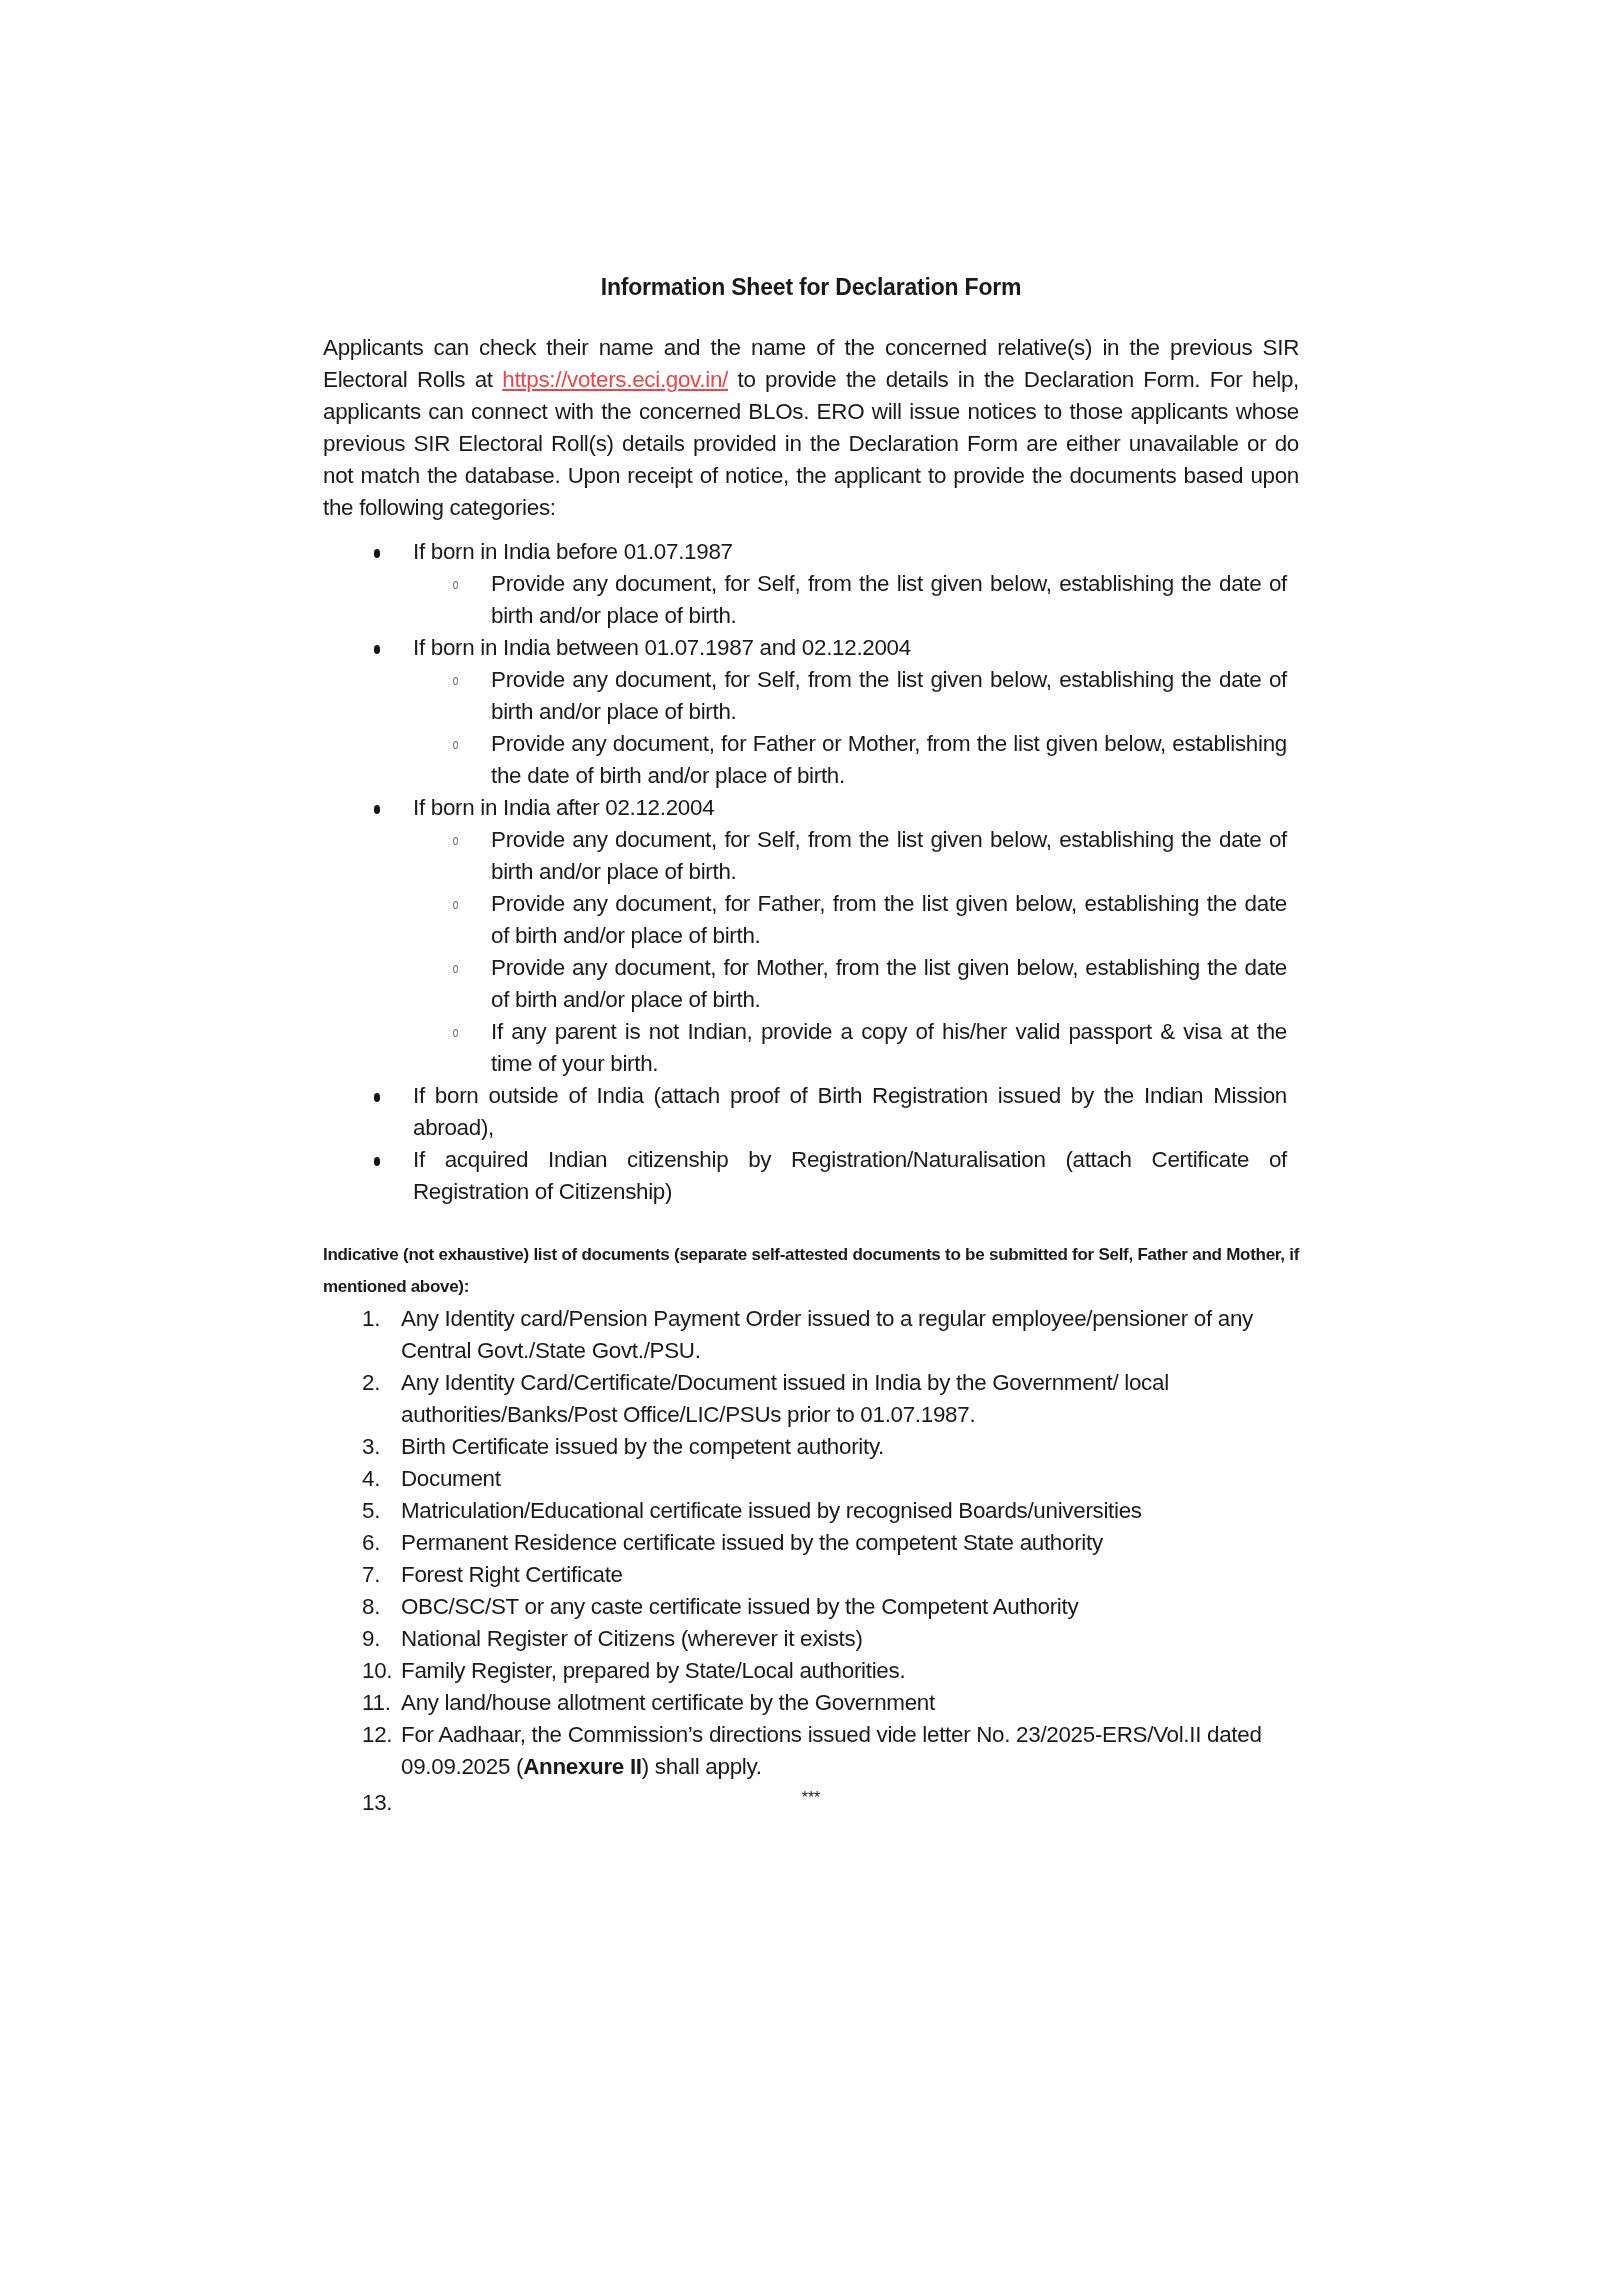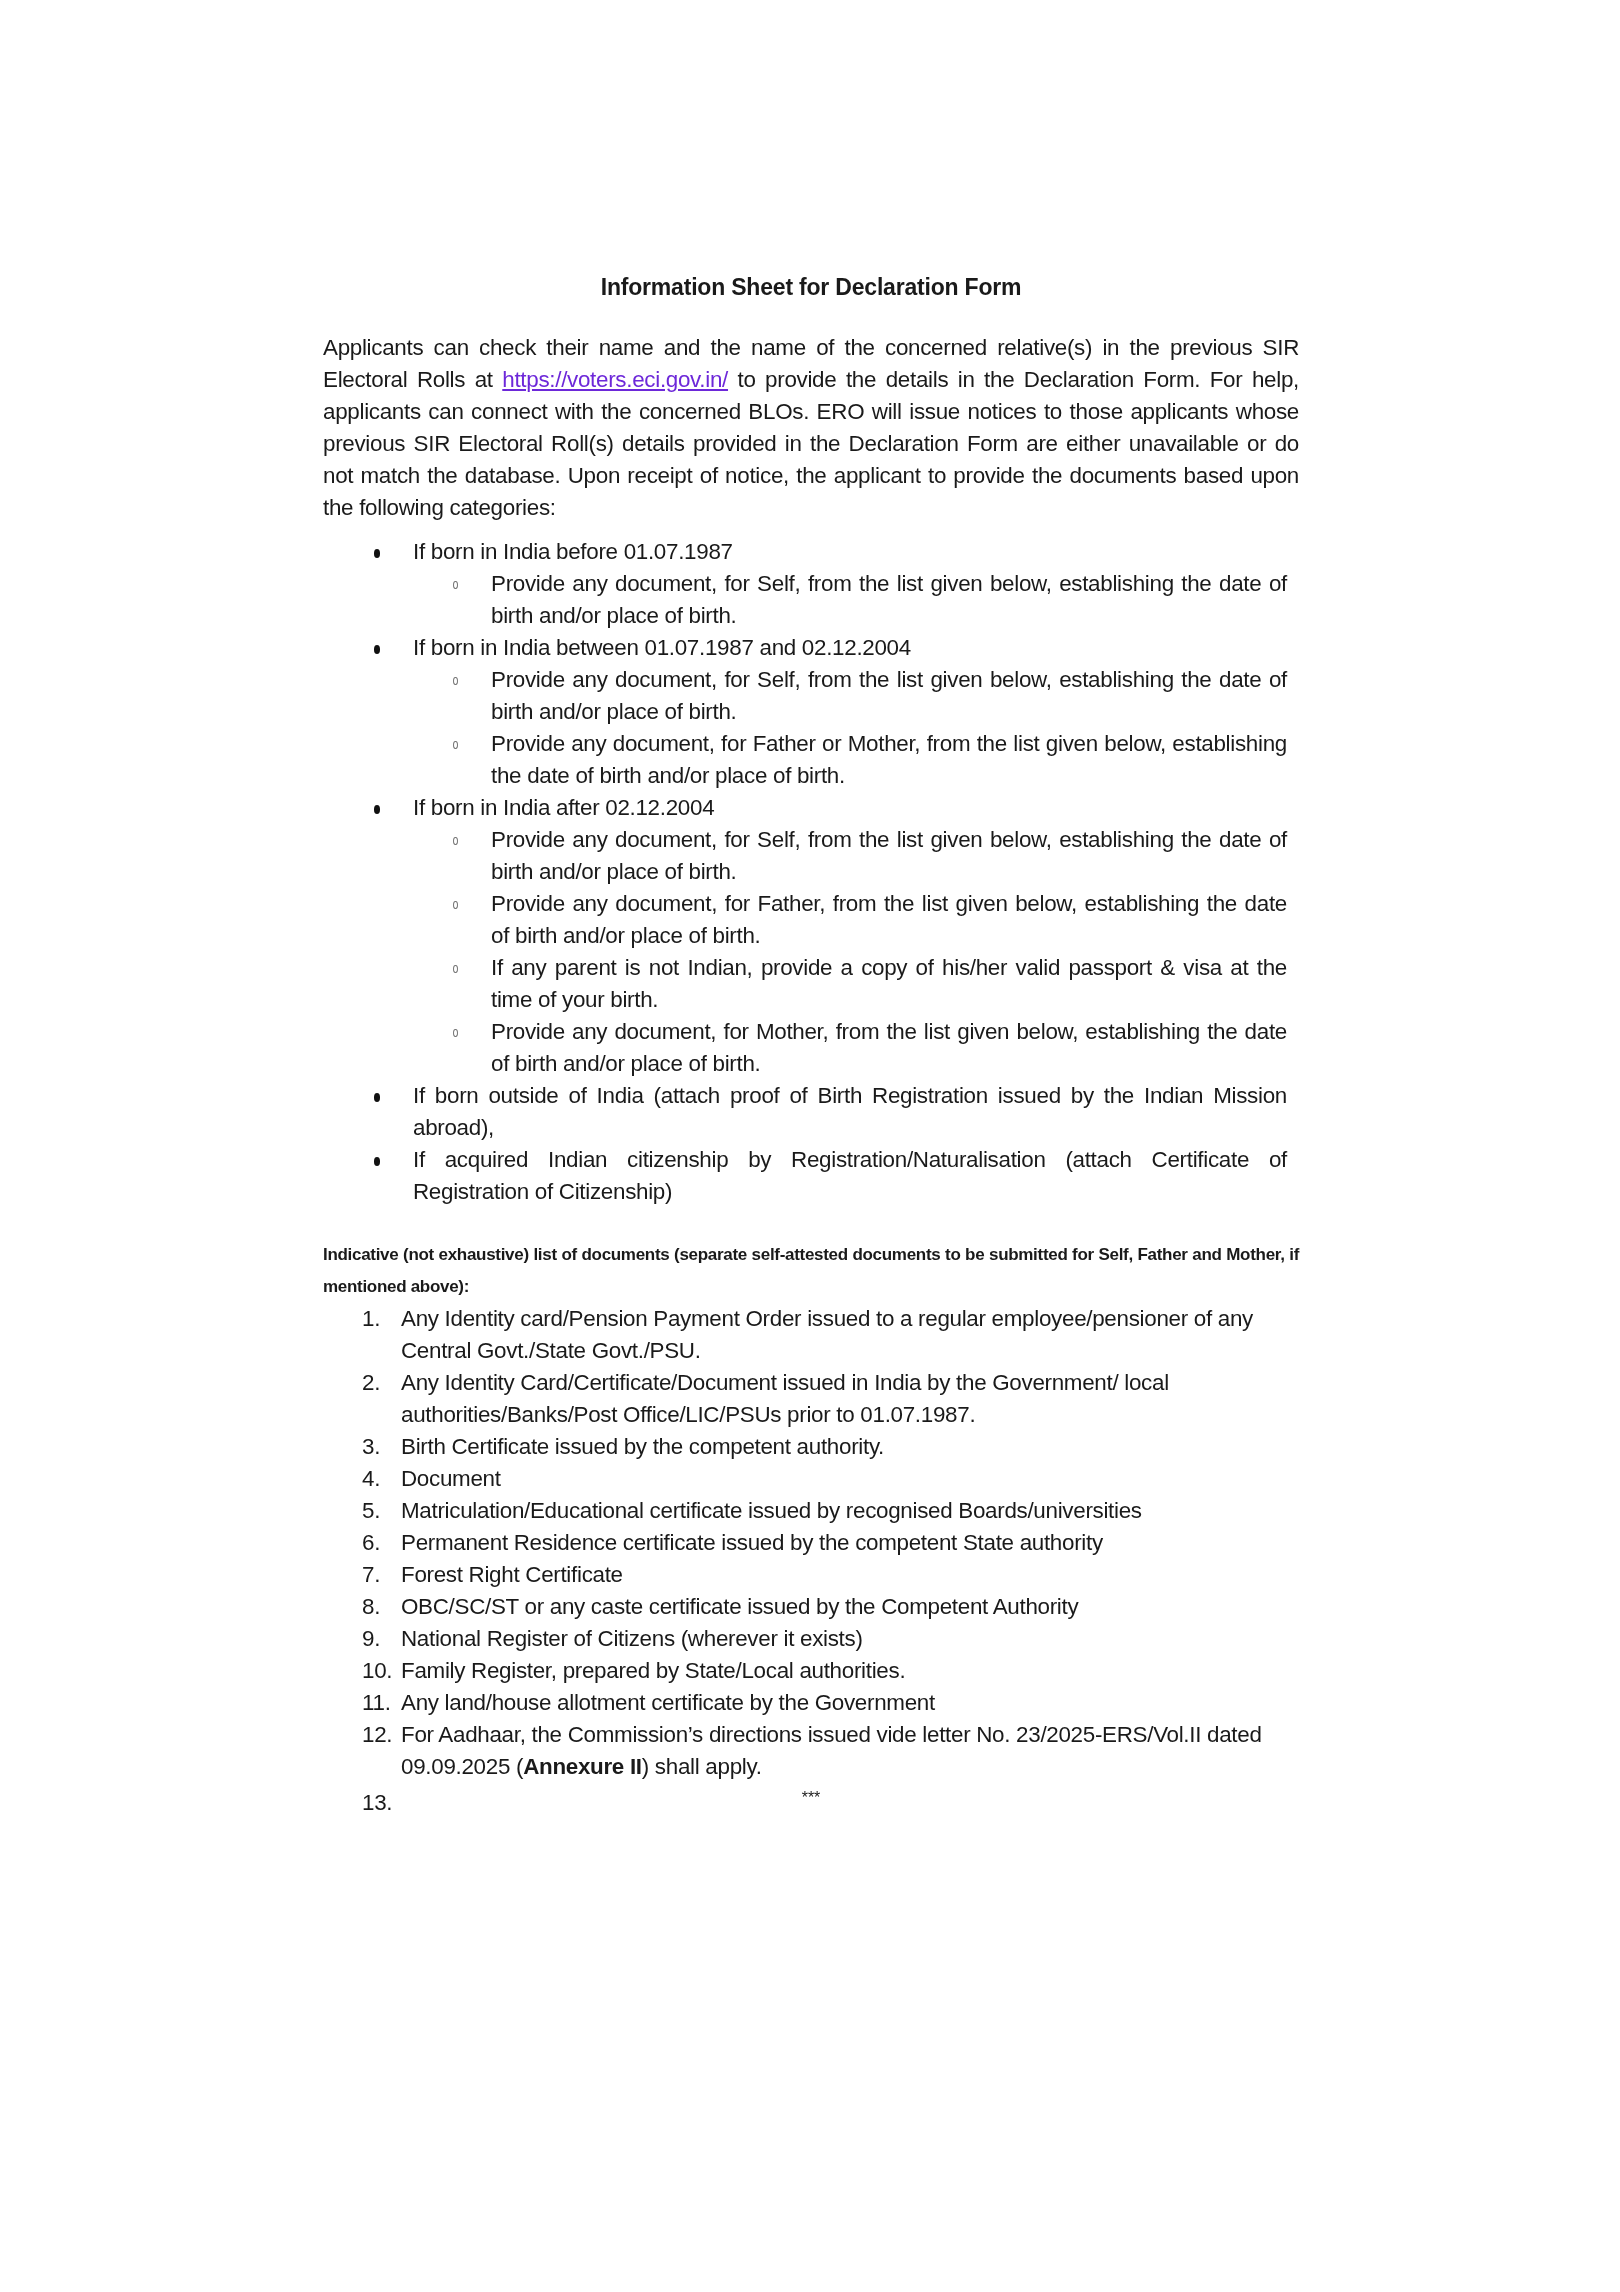--- a/index.html
+++ b/index.html
@@ -30,21 +30,21 @@
       letter-spacing: -0.2px;
     }
     .intro {
       font-size: 22.4px;
       line-height: 32px;
       text-align: justify;
       margin: 0;
       letter-spacing: -0.3px;
     }
     .intro a {
-      color: #6d28d9;
+      color: #ef4444;
     }
     ul.cat {
       list-style: none;
       margin: 12px;
       padding: 0;
     }
     ul.cat > li {
       position: relative;
       padding-left: 78px;
       font-size: 22.4px;
@@ -141,22 +141,22 @@
         <li><span class="obullet"></span><span>Provide any document, for Self, from the list given below, establishing the date of birth and/or place of birth.</span></li>
         <li><span class="obullet"></span><span>Provide any document, for Father or Mother, from the list given below, establishing the date of birth and/or place of birth.</span></li>
       </ul>
     </li>
     <li>
       <span class="bullet"></span>
       <span>If born in India after 02.12.2004</span>
       <ul class="sub">
         <li><span class="obullet"></span><span>Provide any document, for Self, from the list given below, establishing the date of birth and/or place of birth.</span></li>
         <li><span class="obullet"></span><span>Provide any document, for Father, from the list given below, establishing the date of birth and/or place of birth.</span></li>
+        <li><span class="obullet"></span><span>Provide any document, for Mother, from the list given below, establishing the date of birth and/or place of birth.</span></li>
         <li><span class="obullet"></span><span>If any parent is not Indian, provide a copy of his/her valid passport &amp; visa at the time of your birth.</span></li>
-        <li><span class="obullet"></span><span>Provide any document, for Mother, from the list given below, establishing the date of birth and/or place of birth.</span></li>
       </ul>
     </li>
     <li>
       <span class="bullet"></span>
       <span>If born outside of India (attach proof of Birth Registration issued by the Indian Mission abroad),</span>
     </li>
     <li>
       <span class="bullet"></span>
       <span>If acquired Indian citizenship by Registration/Naturalisation (attach Certificate of Registration of Citizenship)</span>
     </li>

